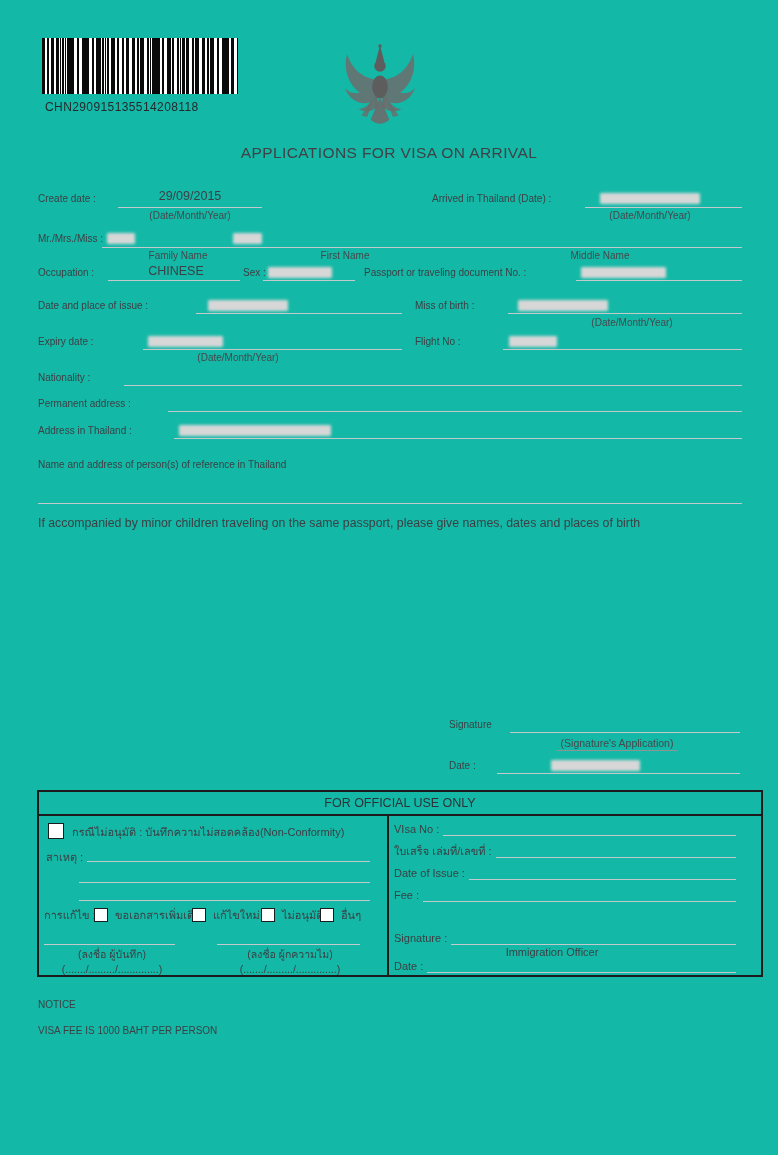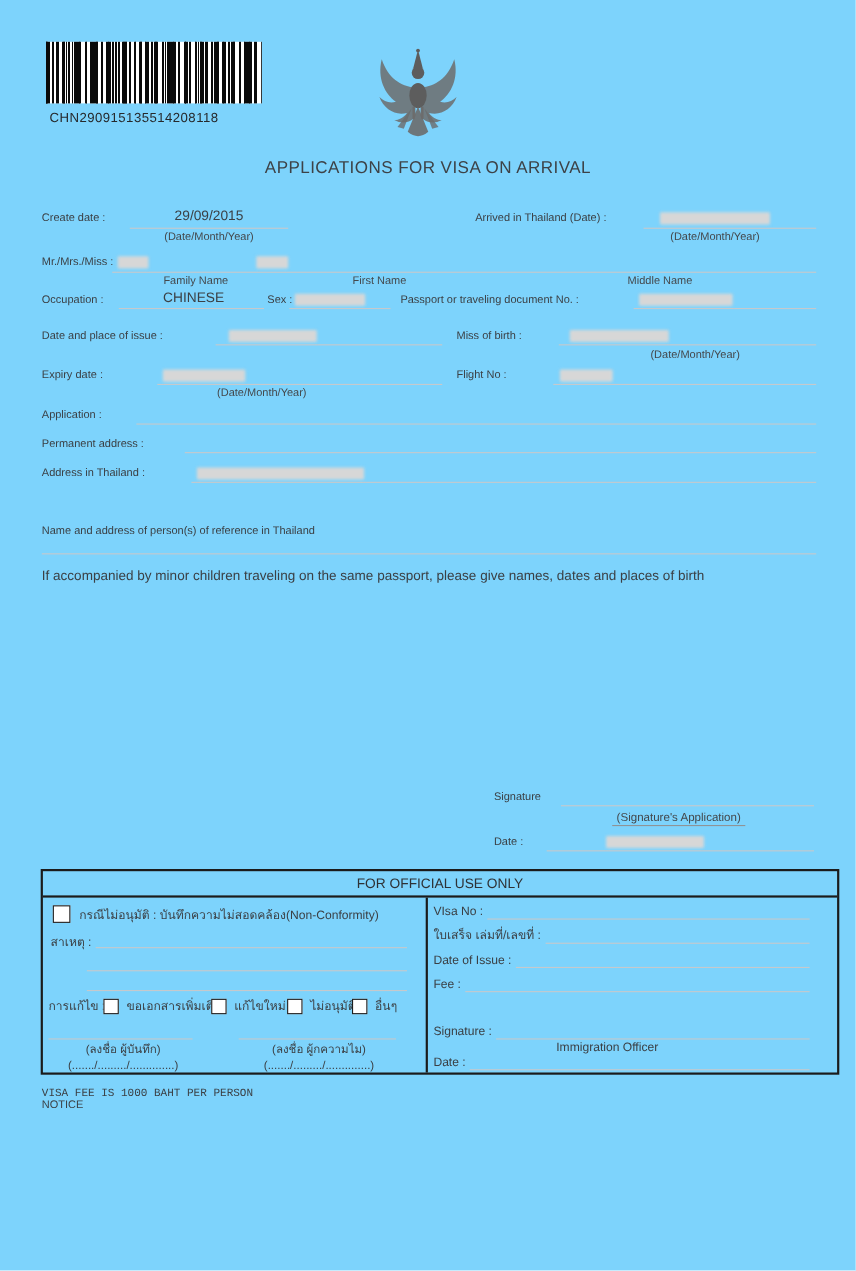--- a/index.html
+++ b/index.html
@@ -1,17 +1,17 @@
 <!DOCTYPE html>
 <html><head>
 <meta charset="utf-8">
 <style>
   html,body{margin:0;padding:0;background:#fff;}
   .page{
-    position:relative;width:778px;height:1155px;background:#7dd3fc;
+    position:relative;width:778px;height:1155px;background:#14b8a6;
     font-family:"Liberation Sans","DejaVu Sans",sans-serif;
     color:#3b4045;overflow:hidden;
   }
   .abs{position:absolute;}
   .lbl{font-size:10px;white-space:nowrap;line-height:15px;}
   .val{font-size:12.5px;white-space:nowrap;line-height:15px;}
   .hint{font-size:10px;color:#44484c;white-space:nowrap;}
   .thai{font-size:11px;white-space:nowrap;line-height:14px;}
   .thai-sm{font-size:10.5px;white-space:nowrap;line-height:13px;}
   .line{border-top:1px solid #c6c9cc;height:0;}
@@ -102,31 +102,31 @@
   <span class="abs hint center" style="left:632px;top:317px;">(Date/Month/Year)</span>
 
   <span class="abs lbl" style="left:38px;top:334px;">Expiry date :</span>
   <div class="abs line" style="left:143px;top:349px;width:259px;"></div>
   <div class="abs redact" style="left:148px;top:336px;width:75px;height:11px;"></div>
   <span class="abs hint center" style="left:238px;top:352px;">(Date/Month/Year)</span>
   <span class="abs lbl" style="left:415px;top:334px;">Flight No :</span>
   <div class="abs line" style="left:503px;top:349px;width:239px;"></div>
   <div class="abs redact" style="left:509px;top:336px;width:48px;height:11px;"></div>
 
-  <span class="abs lbl" style="left:38px;top:370px;">Application :</span>
+  <span class="abs lbl" style="left:38px;top:370px;">Nationality :</span>
   <div class="abs line" style="left:124px;top:385px;width:618px;"></div>
 
   <span class="abs lbl" style="left:38px;top:396px;">Permanent address :</span>
   <div class="abs line" style="left:168px;top:411px;width:574px;"></div>
 
   <span class="abs lbl" style="left:38px;top:423px;">Address in Thailand :</span>
   <div class="abs line" style="left:174px;top:438px;width:568px;"></div>
   <div class="abs redact" style="left:179px;top:425px;width:152px;height:11px;"></div>
 
-  <span class="abs lbl" style="left:38px;top:475px;">Name and address of person(s) of reference in Thailand</span>
+  <span class="abs lbl" style="left:38px;top:457px;">Name and address of person(s) of reference in Thailand</span>
   <div class="abs line" style="left:38px;top:503px;width:704px;"></div>
 
   <span class="abs lbl" style="left:38px;top:516px;font-size:12.3px;">If accompanied by minor children traveling on the same passport, please give names, dates and places of birth</span>
 
   <span class="abs lbl" style="left:449px;top:717px;">Signature</span>
   <div class="abs line" style="left:510px;top:732px;width:230px;"></div>
   <span class="abs hint center sig-hint-underline" style="left:617px;top:737px;font-size:10.5px;">(Signature's Application)</span>
   <span class="abs lbl" style="left:449px;top:758px;">Date :</span>
   <div class="abs line" style="left:497px;top:773px;width:243px;"></div>
   <div class="abs redact" style="left:551px;top:760px;width:89px;height:11px;"></div>
@@ -181,15 +181,15 @@
       <div class="fl"></div>
     </div>
     <span class="abs thai center" style="left:513px;top:153px;">Immigration Officer</span>
     <div class="abs frow" style="left:355px;top:167px;width:342px;">
       <span class="fk thai">Date :</span>
       <div class="fl"></div>
     </div>
   </div>
 
   <span class="abs lbl" style="left:38px;top:997px;">NOTICE</span>
-  <span class="abs lbl" style="left:38px;top:987px;font-family:Liberation Mono, monospace;">VISA FEE IS 1000 BAHT PER PERSON</span>
+  <span class="abs lbl" style="left:38px;top:1023px;">VISA FEE IS 1000 BAHT PER PERSON</span>
 
 </div>
 
 </body></html>

